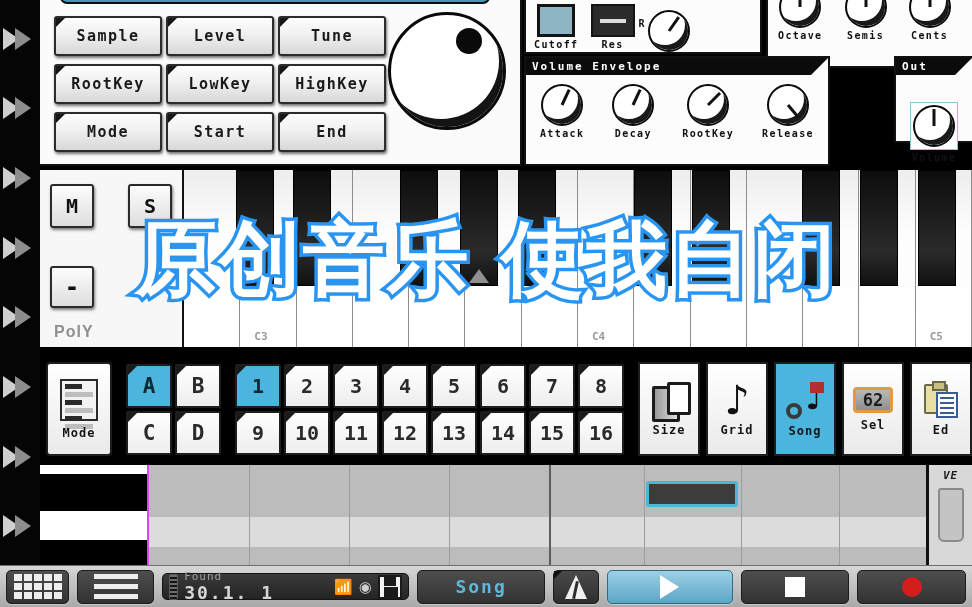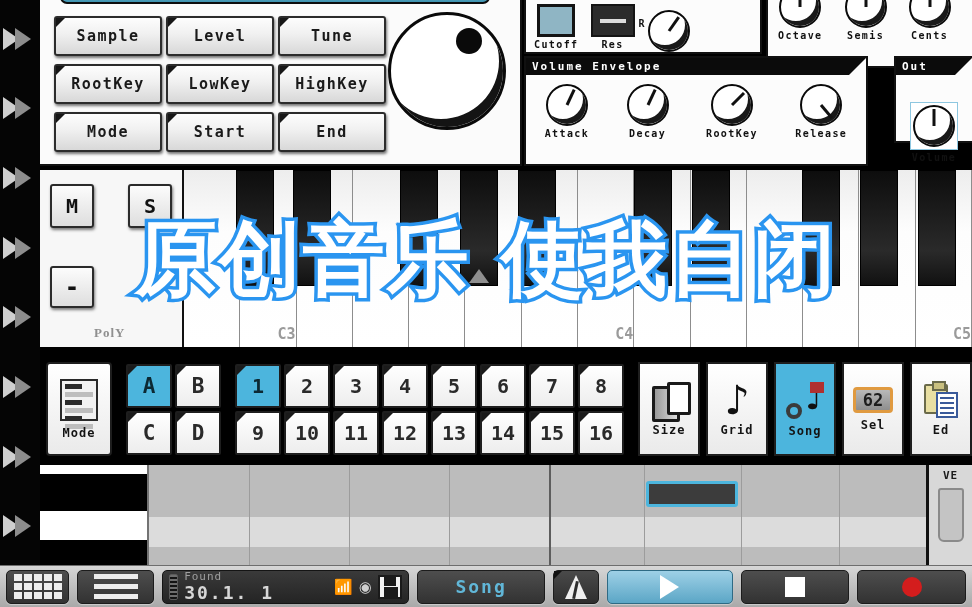--- a/index.html
+++ b/index.html
@@ -87,21 +87,21 @@
   
   .panel-filter {
     position: absolute; left: 484px; top: 0; width: 238px; height: 54px;
     background: #fcfcfc; border: 2px solid #111; border-top: none;
   }
   .panel-pitch {
     position: absolute; left: 726px; top: 0; right: 0; height: 68px;
     background: #fcfcfc; border: 2px solid #111; border-top: none; border-right: none;
   }
   .panel-env {
-    position: absolute; left: 484px; top: 56px; width: 344px; height: 110px;
+    position: absolute; left: 484px; top: 56px; width: 306px; height: 110px;
     background: #fcfcfc; border: 2px solid #111;
   }
   .panel-out {
     position: absolute; left: 854px; top: 56px; right: 0; height: 87px;
     background: #fcfcfc; border: 2px solid #111; border-right: none;
   }
   .sect-head {
     position: relative; height: 17px; background: #0b0b0b;
     color: #fff; font-size: 11px; font-weight: bold; letter-spacing: 2px;
     font-family: "DejaVu Sans Mono", monospace;
@@ -162,33 +162,33 @@
     box-shadow: 1px 2px 3px rgba(0,0,0,.5);
     display: flex; align-items: center; justify-content: center;
     font-family: "DejaVu Sans Mono", monospace;
     font-size: 20px; font-weight: bold; color: #111;
   }
   #btn-m { left: 10px; top: 14px; }
   #btn-s { left: 88px; top: 14px; }
   #btn-minus { left: 10px; top: 96px; width: 44px; height: 42px; font-size: 24px; }
   .kbd-label {
     position: absolute; left: 14px; bottom: 6px;
-    font-size: 13px; font-weight: bold; color: #8f8f8f;
-    font-family: Liberation Serif, serif; letter-spacing: 1px; margin-left: 40px;
+    font-size: 16px; font-weight: bold; color: #8f8f8f;
+    font-family: Liberation Sans, sans-serif; letter-spacing: 1px;
   }
   .whites { position: absolute; left: 144px; top: 0; right: 0; height: 100%; display: flex; }
   .wkey {
     flex: 1 1 0; height: 100%;
     background: linear-gradient(180deg,#ededed 0%,#fdfdfd 35%,#ffffff 100%);
     border-right: 1px solid #8d8d8d;
     position: relative;
   }
   .wkey span {
-    position: absolute; bottom: 4px; left: 4px; right: 0; text-align: right;
-    font-size: 15px; color: #9a9a9a; font-weight: bold;
+    position: absolute; bottom: 4px; left: 14px; right: 0; text-align: left;
+    font-size: 11px; color: #9a9a9a; font-weight: bold;
     font-family: "DejaVu Sans Mono", monospace;
   }
   .bkey {
     position: absolute; top: 0; width: 38px; height: 116px;
     background: linear-gradient(180deg,#0d0d0d 0%,#2a2a2a 70%,#111 100%);
     border: 1px solid #000; z-index: 3;
   }
   .bkey.marked::after {
     content: ""; position: absolute; left: 50%; bottom: 2px;
     transform: translateX(-50%);
@@ -263,21 +263,21 @@
   .ico-edit .clip::before { content: ""; position: absolute; left: 6px; top: -5px; width: 10px; height: 6px; background: #c9c07f; border: 2px solid #6a6a4a; }
   .ico-edit .doc { position: absolute; right: 0; bottom: 0; width: 22px; height: 26px; background: #fff; border: 2px solid #3a5a9a; }
   .ico-edit .doc i { display: block; height: 2px; background: #3a5a9a; margin: 3px 2px 0; }
 
   
   .roll { position: absolute; left: 40px; top: 465px; right: 0; height: 100px; background: #000; display: flex; }
   .roll-keys { width: 107px; background: #000; }
   .rk { height: 25px; border-bottom: 1px solid #000; }
   .rk.w { background: #fff; }
   .rk.b { background: #000; }
-  .roll-grid { flex: 1; position: relative; background: #cfcfcf; border-left: 2px solid #737373; }
+  .roll-grid { flex: 1; position: relative; background: #cfcfcf; border-left: 2px solid #d946ef; font-style: italic; }
   .roll-lane { position: absolute; left: 0; right: 0; height: 25px; }
   .roll-lane.dark { background: #bcbcbc; }
   .roll-lane.light { background: #dcdcdc; }
   .vline { position: absolute; top: 0; bottom: 0; width: 1px; background: #9c9c9c; }
   .vline.bar { width: 2px; background: #5d5d5d; }
   .note-blk {
     position: absolute; background: #3c3c3c; border: 3px solid #4cb5dd;
     border-radius: 3px;
   }
   .velpanel {
@@ -305,21 +305,21 @@
   }
   .tgrid { width: 64px; }
   .tgrid .g { display: grid; grid-template-columns: repeat(5,8px); grid-template-rows: repeat(3,7px); gap: 2px; }
   .tgrid .g i { background: #ededed; }
   .tmenu { width: 78px; }
   .tmenu .m { width: 44px; }
   .tmenu .m i { display: block; height: 5px; background: #ededed; margin-bottom: 5px; }
   .tmenu .m i:last-child { margin-bottom: 0; }
   .tdisp {
     width: 250px; background: linear-gradient(180deg,#3a3a3a,#242424);
-    border: 1px solid #141414; border-radius: 5px; height: 34px;
+    border: 1px solid #141414; border-radius: 5px; height: 27px;
     display: flex; align-items: center; padding: 0 6px; gap: 6px;
   }
   .meter { width: 9px; height: 26px; background: #111; border: 1px solid #5a5a5a; border-radius: 2px;
            background-image: repeating-linear-gradient(180deg,#6e6e6e 0 2px, #141414 2px 4px); }
   .tdisp .txt { flex: 1; font-family: "DejaVu Sans Mono", monospace; color: #d7d7d7; line-height: 1; }
   .tdisp .txt .l1 { font-size: 11px; color: #9f9f9f; letter-spacing: 1px; }
   .tdisp .txt .l2 { font-size: 18px; font-weight: bold; letter-spacing: 2px; margin-top: 2px; }
   .mini-ico { color: #cfcfcf; font-size: 15px; }
   .save-ico { width: 24px; height: 24px; background: #f2f2f2; border: 2px solid #1a1a1a; position: relative; }
   .save-ico::before { content: ""; position: absolute; left: 4px; top: 0; width: 12px; height: 9px; background: #1a1a1a; }

